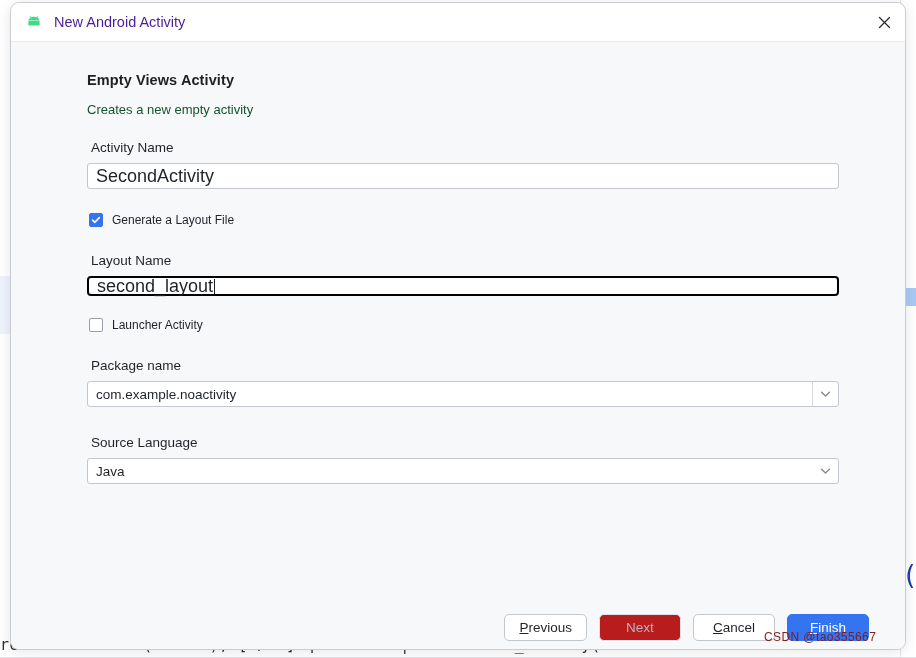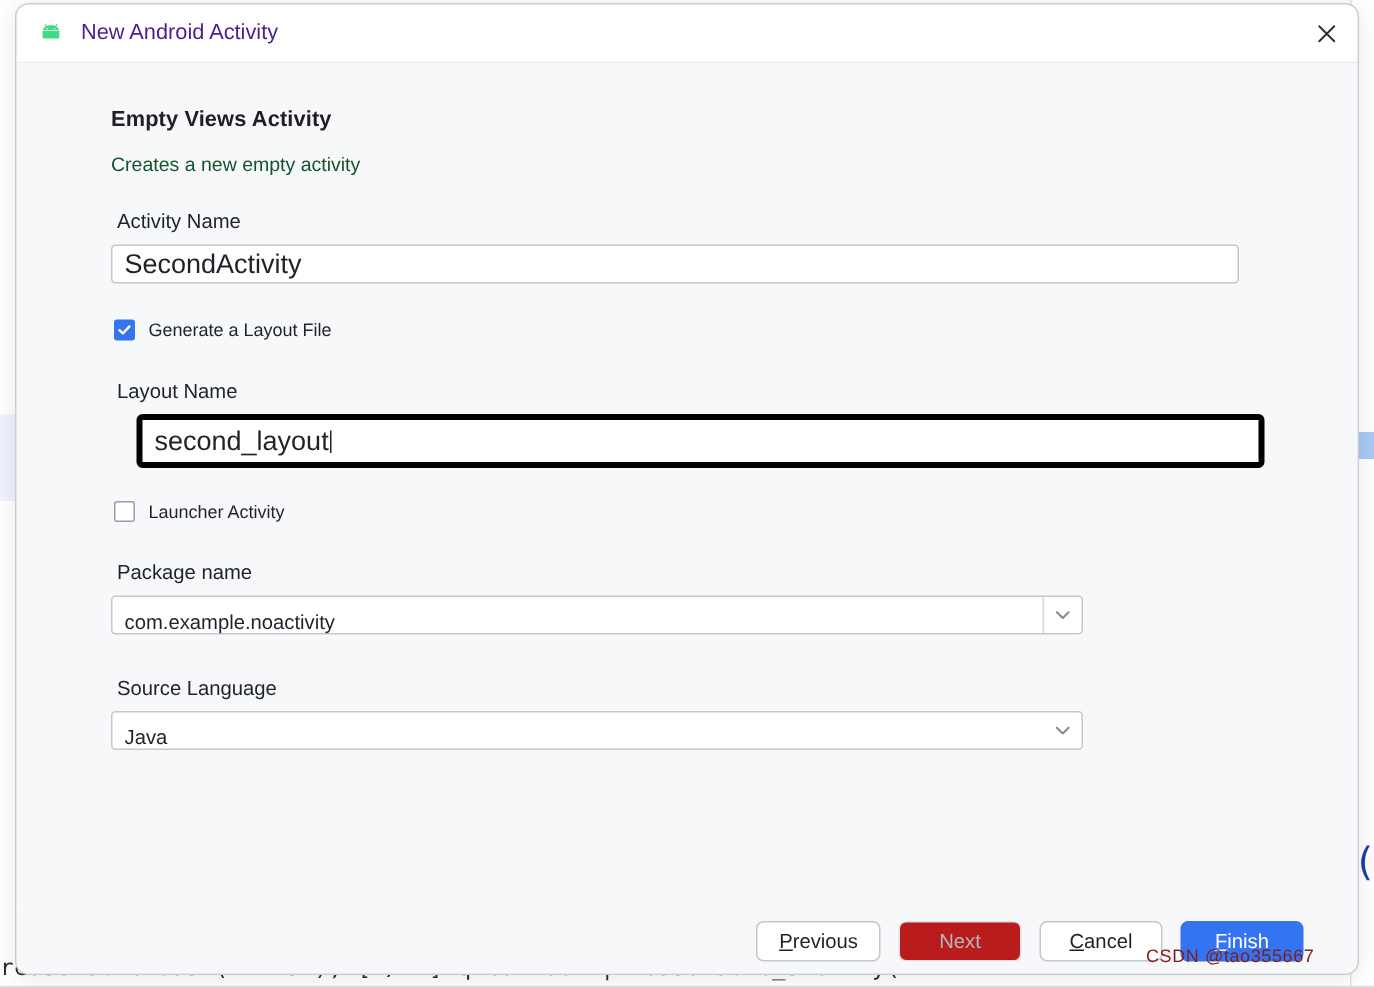--- a/index.html
+++ b/index.html
@@ -132,21 +132,21 @@
 
   
   #dlgbody {
     position: relative;
     height: 565px;
     background: #f7f8fa;
   }
 
   .form {
     position: absolute;
-    left: 63px;
+    left: 76px;
     top: 30px;
     width: 752px;
   }
 
   .section-title {
     font-size: 14.5px;
     font-weight: bold;
     color: #1d1f23;
     margin: 0 0 14px 0;
     letter-spacing: .1px;
@@ -170,24 +170,23 @@
     background: #ffffff;
     border: 1px solid #c4c7ce;
     border-radius: 3px;
     font-size: 18px;
     color: #1f2328;
     padding: 0 8px;
     display: flex;
     align-items: center;
   }
   .text-input.focused {
-    border: 4px solid #000000;
+    border: 2px solid #000000;
     border-radius: 4px;
-    height: 36px;
-    margin-left: 17px;
+    height: 20px;
   }
   .caret {
     display: inline-block;
     width: 1px;
     height: 15px;
     background: #1f2328;
     margin-left: 1px;
     vertical-align: -2px;
   }
 
@@ -215,27 +214,27 @@
     background: #ffffff;
     border: 1px solid #9a9ea8;
   }
   .cb-label {
     font-size: 12px;
     color: #1f2328;
   }
 
   .combo {
     box-sizing: border-box;
-    width: 648px;
+    width: 752px;
     height: 26px;
     background: #ffffff;
     border: 1px solid #c4c7ce;
     border-radius: 3px;
     display: flex;
-    align-items: flex-end;
+    align-items: center;
     position: relative;
   }
   .combo .combo-value {
     font-size: 13.5px;
     color: #1f2328;
     padding-left: 8px;
     flex: 1;
   }
   .combo .arrow-box {
     width: 25px;

